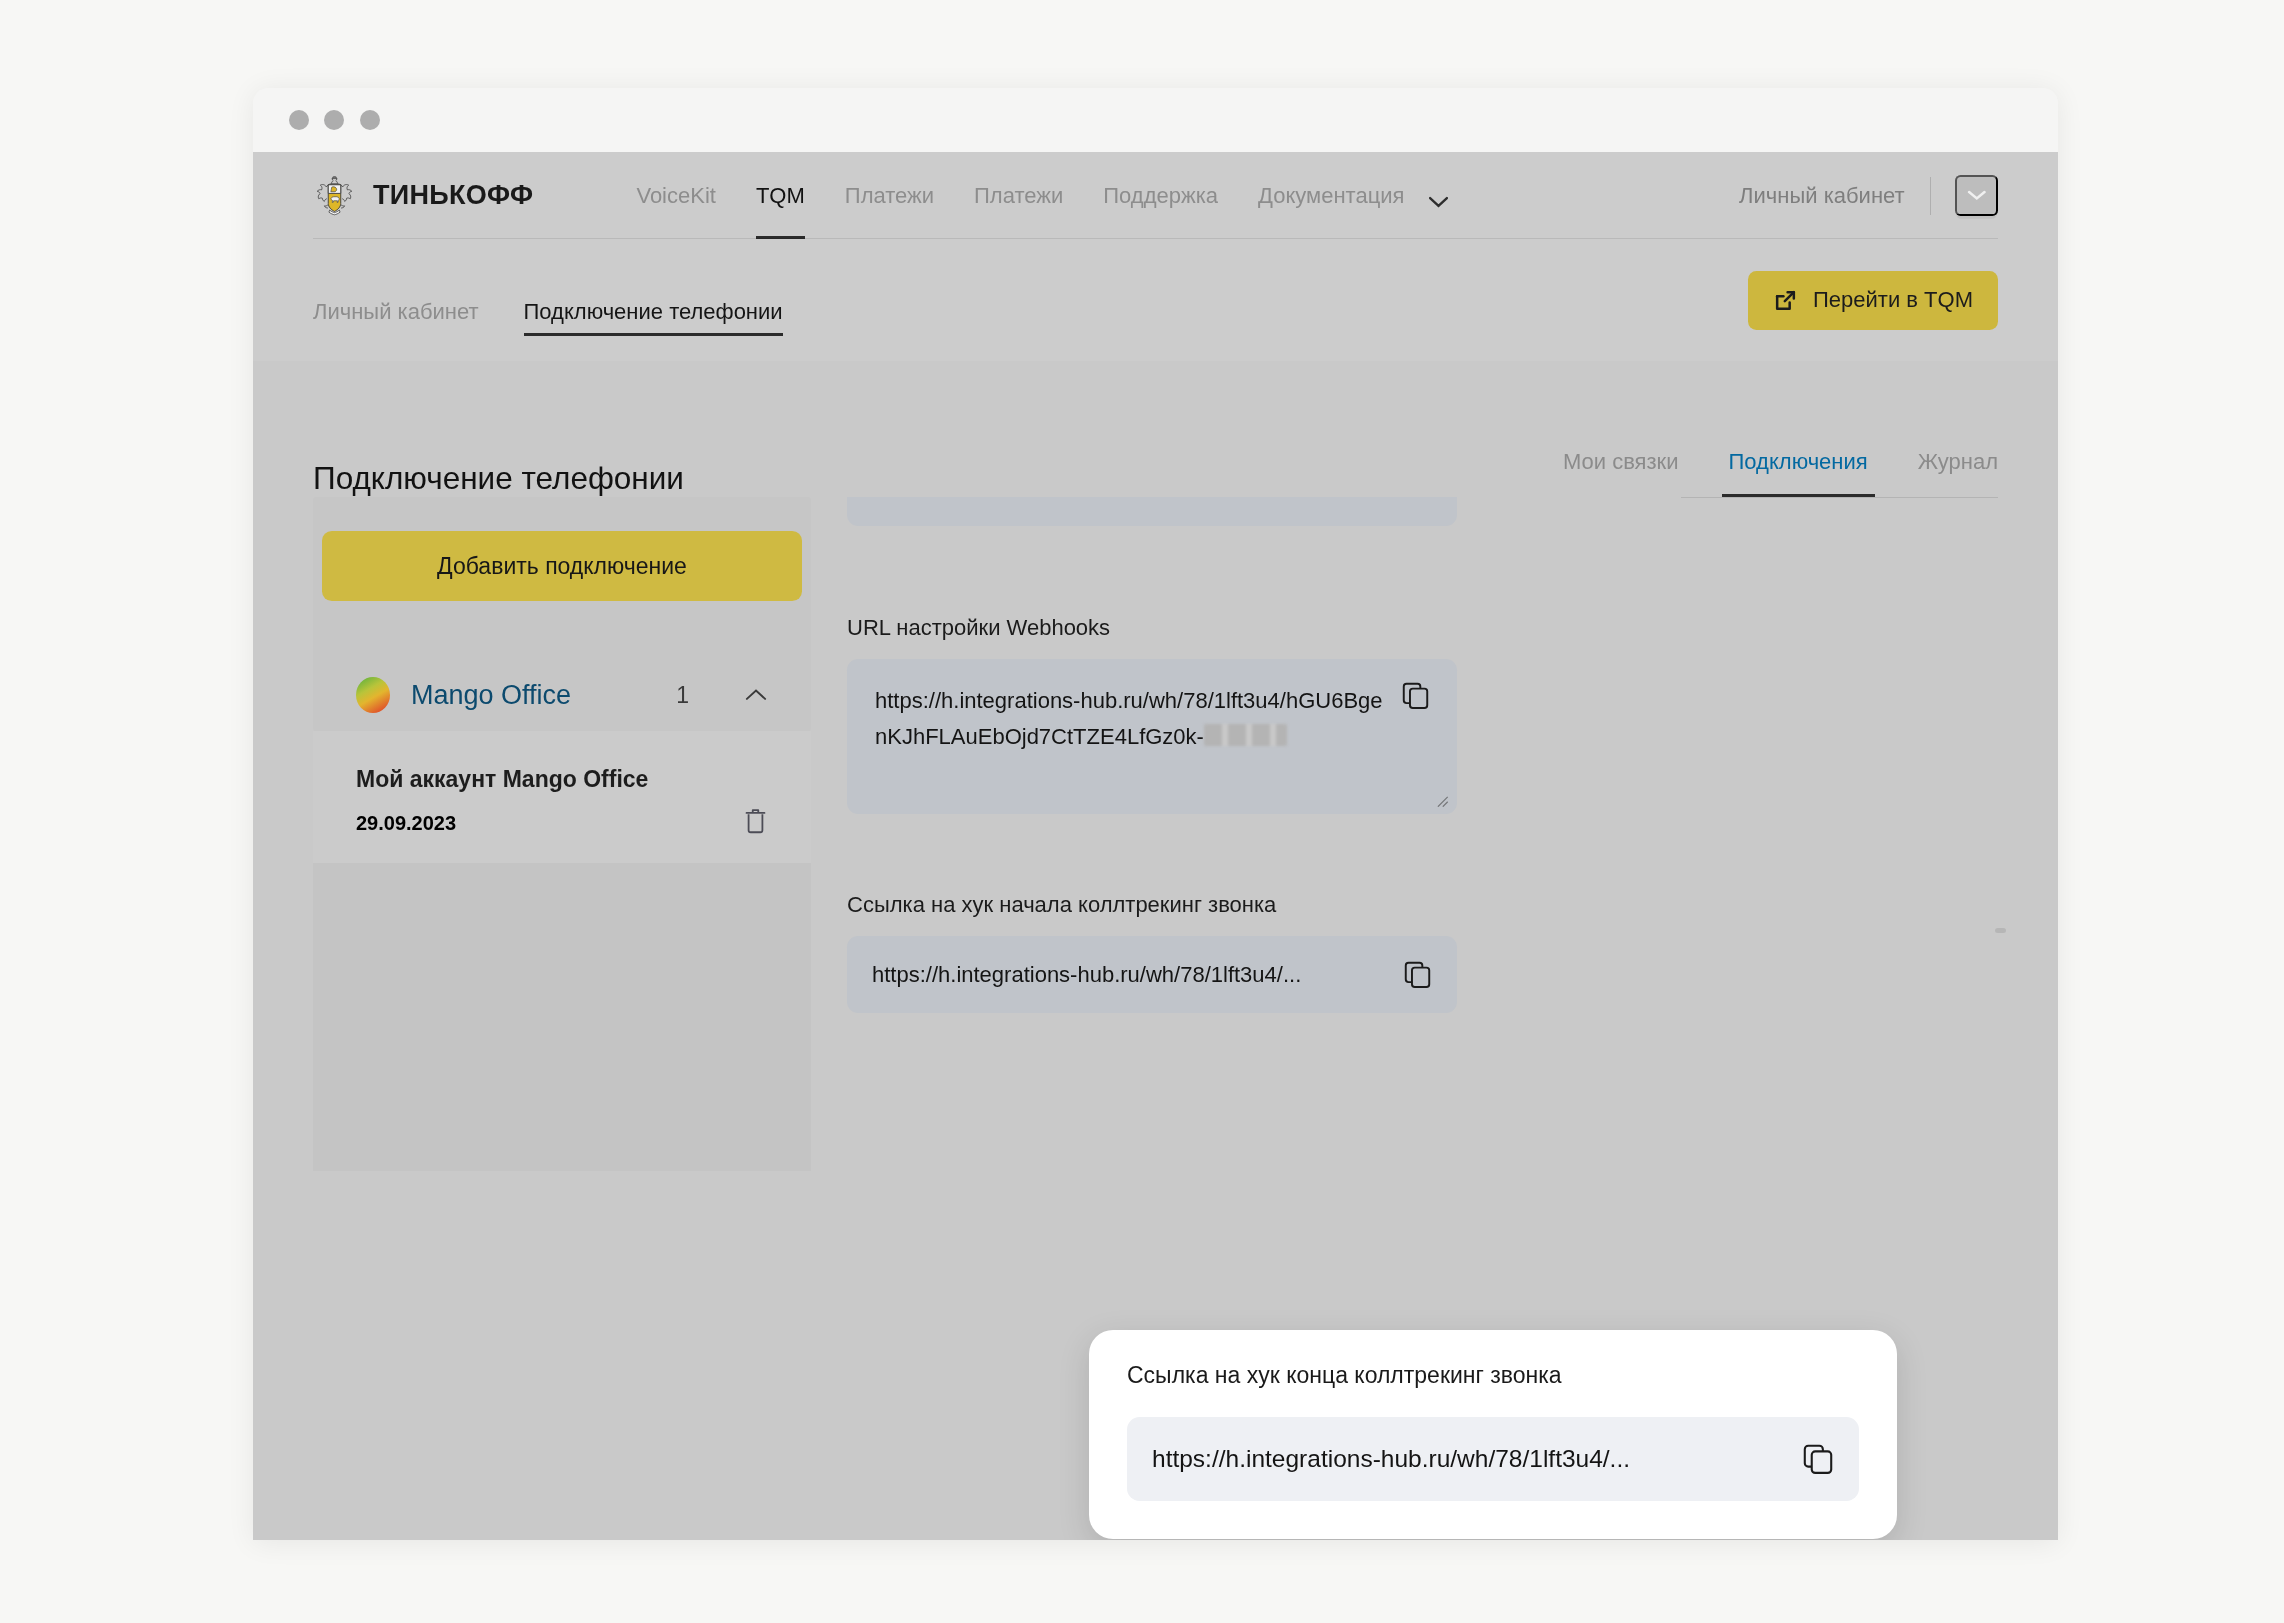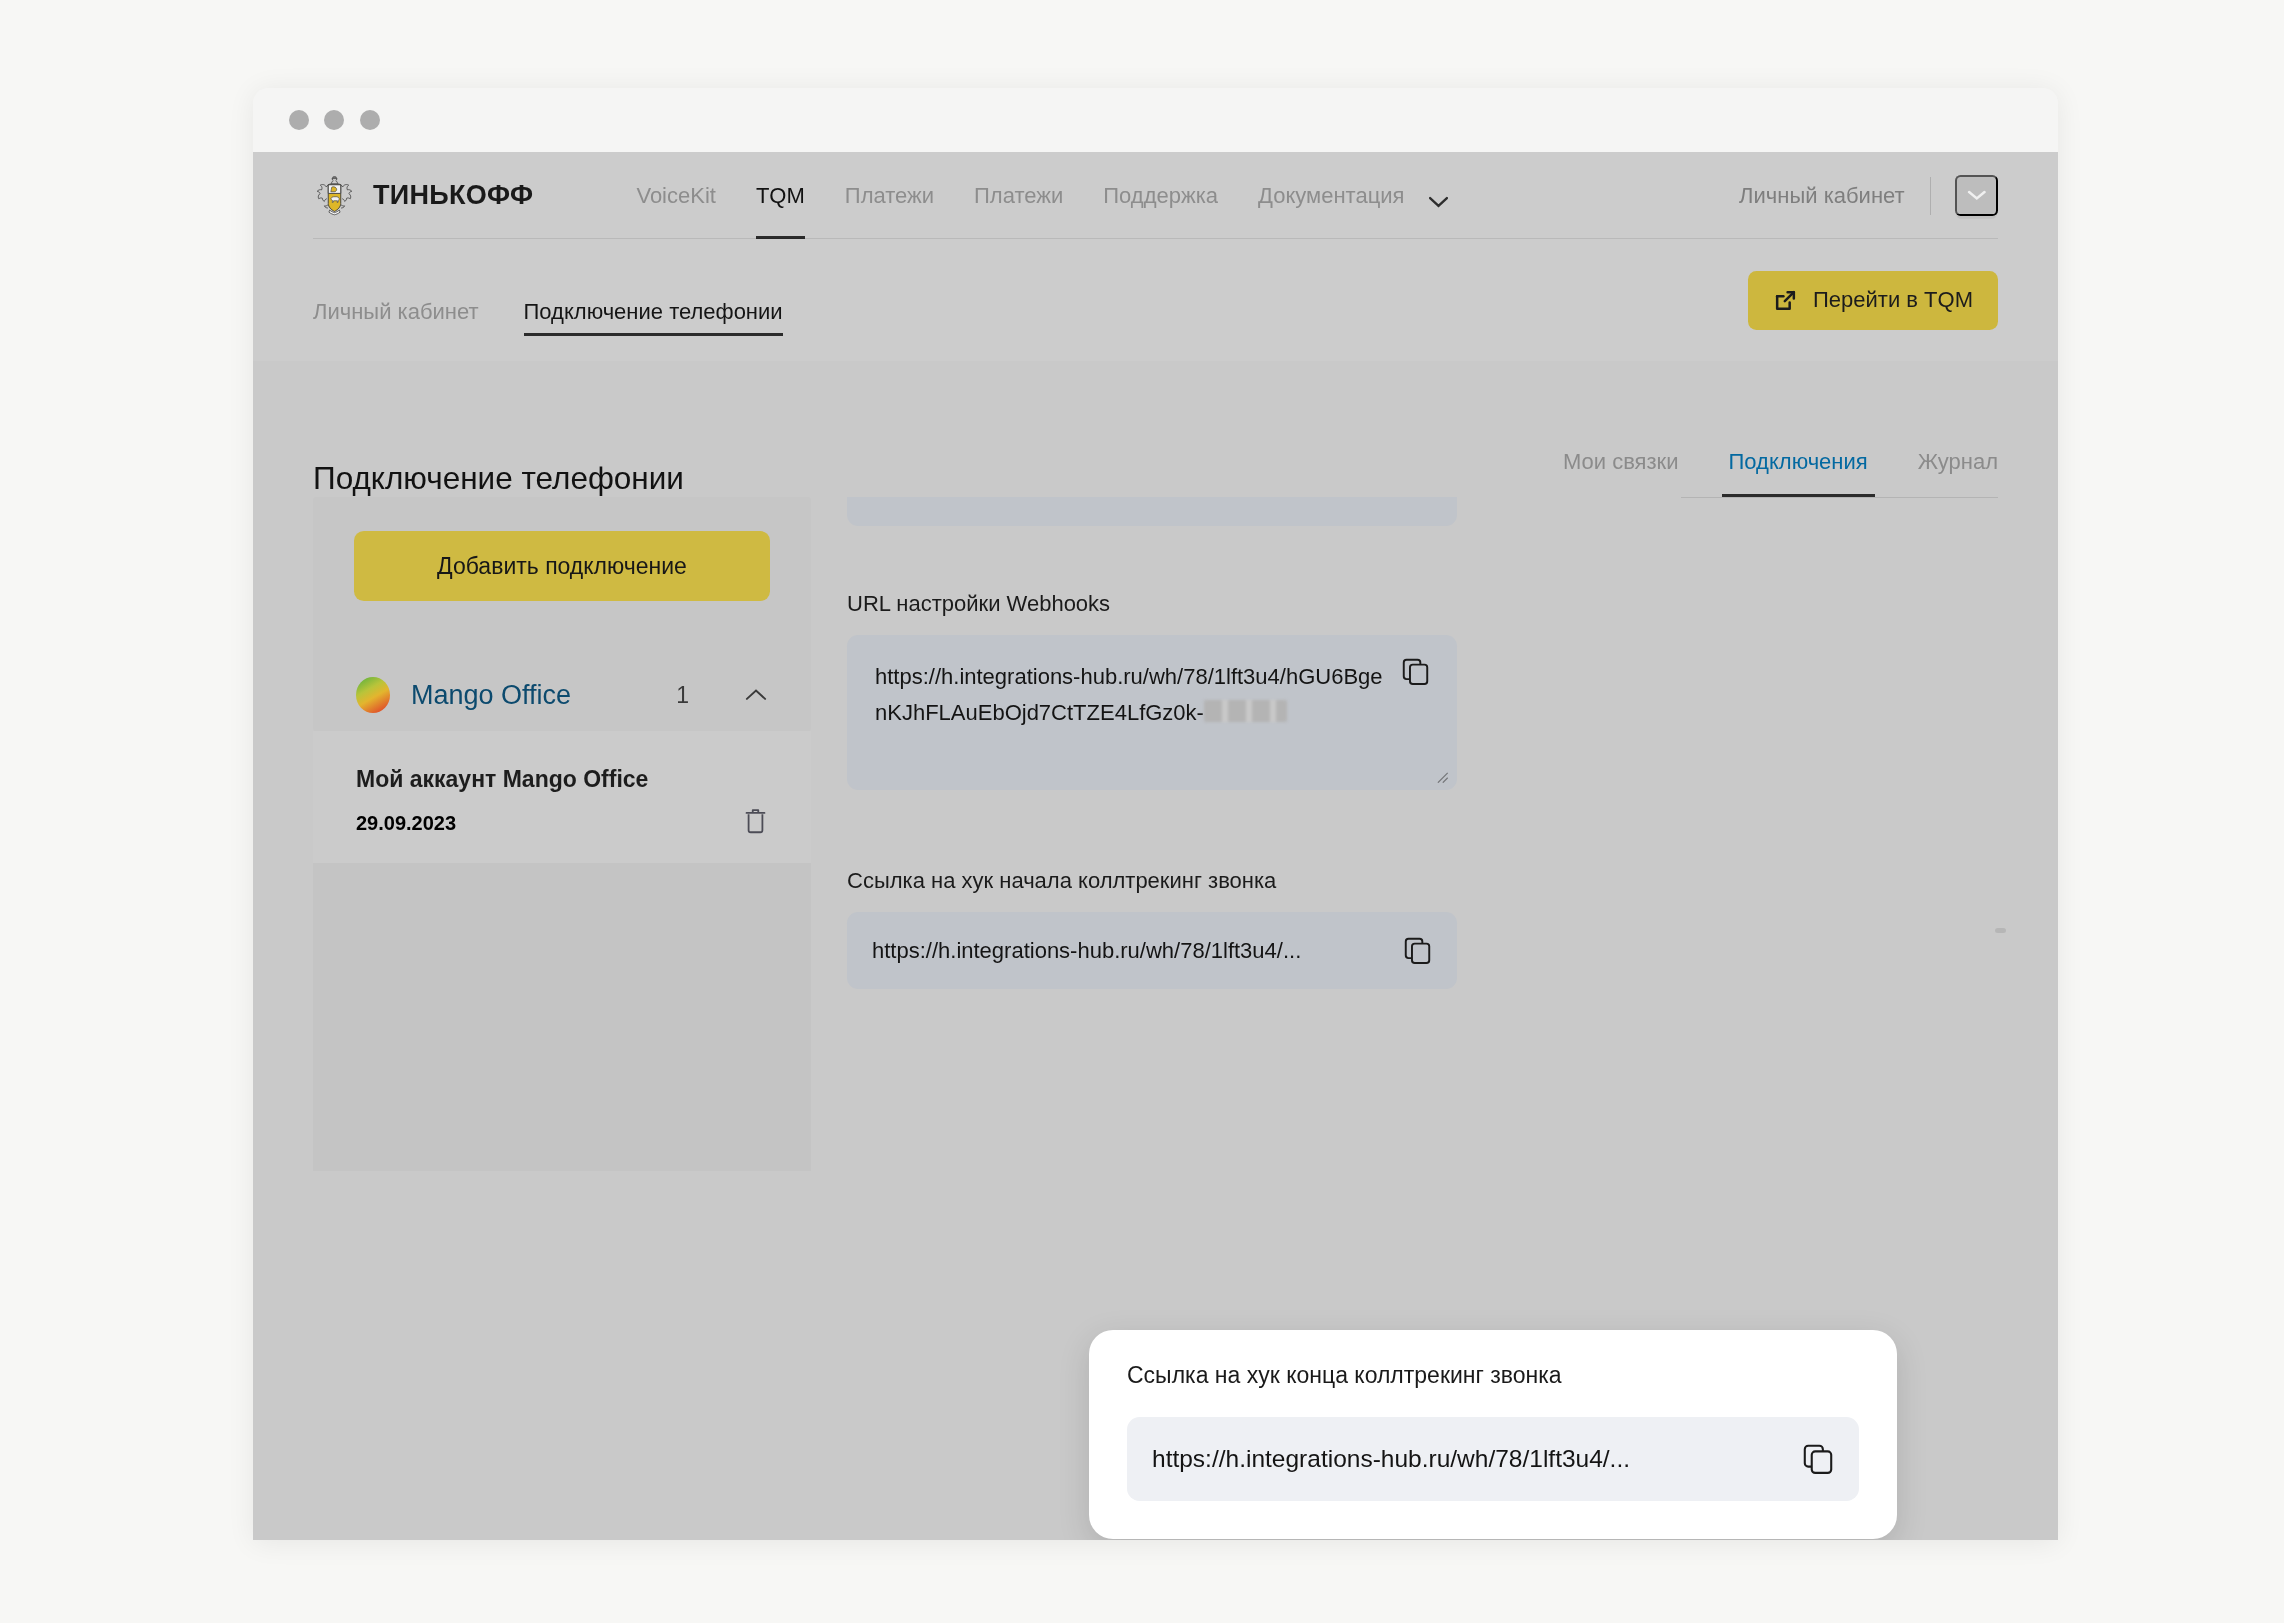--- a/index.html
+++ b/index.html
@@ -244,21 +244,21 @@
   }
   #sidebar-card {
     background: #c6c6c6;
     border-radius: 2.8px;
     padding: 34px 0 0 0;
     width: 100%;
   }
   #add-connection {
     margin: 0 auto;
     display: block;
-    width: 416px;
+    width: 480px;
     height: 70px;
     background: #cfba42;
     border: none;
     border-radius: 9.8px;
     font-family: inherit;
     font-size: 23px;
     color: #171717;
     cursor: pointer;
   }
   #provider-row {
@@ -349,21 +349,21 @@
     align-items: center;
     padding: 0 25px;
     font-size: 22px;
     color: #111;
     letter-spacing: 0.3px;
     overflow: hidden;
     white-space: nowrap;
   }
   #secret-dots { letter-spacing: 0.7px; }
 
-  #webhook-group { margin-top: 65px; }
+  #webhook-group { margin-top: 89px; }
   #webhook-box {
     width: 610px;
     min-height: 155px;
     padding: 24px 70px 24px 28px;
     position: relative;
   }
   #webhook-text {
     font-size: 22px;
     line-height: 1.62;
     color: #141414;

